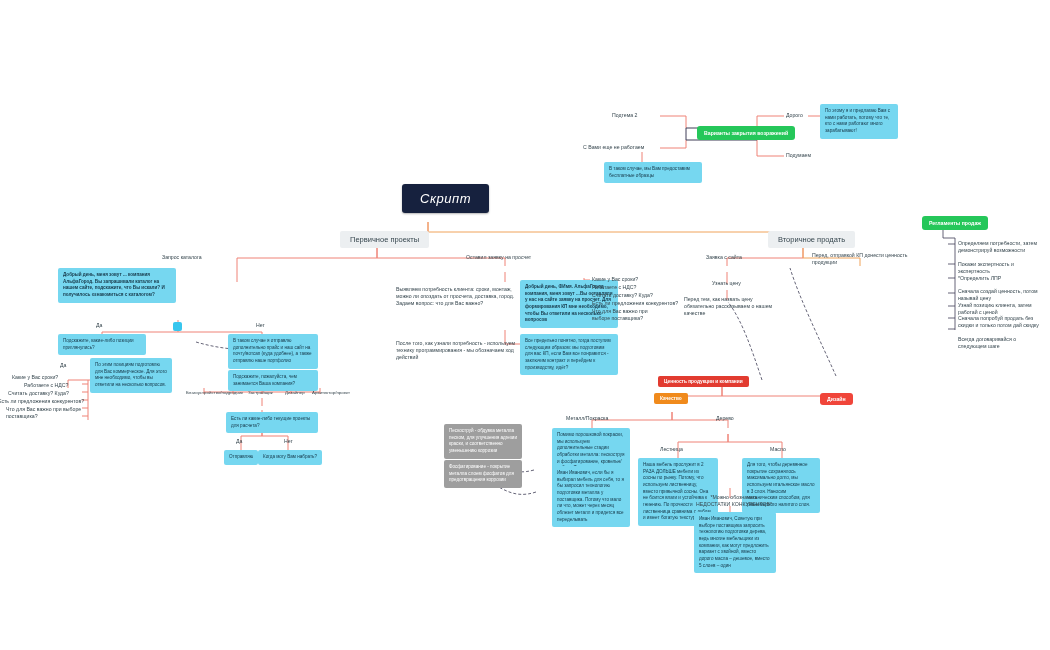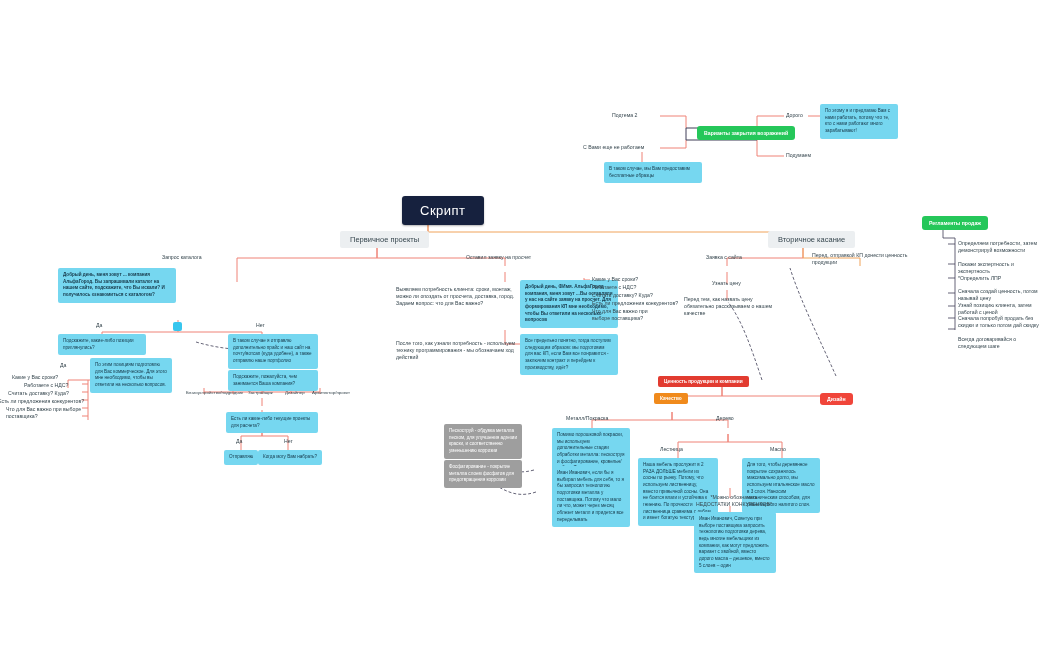--- a/index.html
+++ b/index.html
@@ -167,24 +167,24 @@
 
   <g fill="none" stroke="#3f3d56" stroke-width=".8" stroke-dasharray="3 2">
     <path d="M196 342 C 230 352, 265 352, 298 344"></path>
     <path d="M534 470 C 512 476, 506 466, 489 462"></path>
     <path d="M536 492 C 512 500, 500 486, 482 478"></path>
     <path d="M762 380 C 752 350, 742 320, 728 302"></path>
     <path d="M836 376 C 820 340, 800 300, 790 268"></path>
   </g>
 </svg>
 
-<div class="node root" style="left:402px;top:196px;">Скрипт</div>
+<div class="node root" style="left:402px;top:184px;font-style:italic;">Скрипт</div>
 
 <div class="node pill" style="left:340px;top:231px;">Первичное проекты</div>
-<div class="node pill" style="left:768px;top:231px;">Вторичное касание</div>
+<div class="node pill" style="left:768px;top:231px;">Вторичное продать</div>
 
 <div class="node plain" style="left:612px;top:112px;">Подтема 2</div>
 <div class="node plain" style="left:583px;top:144px;">С Вами еще не работаем</div>
 <div class="node cyan" style="left:604px;top:162px;width:98px;">В таком случае, мы Вам предоставим бесплатные образцы</div>
 <div class="node green" style="left:697px;top:126px;">Варианты закрытия возражений</div>
 <div class="node plain" style="left:786px;top:112px;">Дорого</div>
 <div class="node cyan" style="left:820px;top:104px;width:78px;">По этому я и предлагаю Вам с нами работать, потому что те, кто с нами работают много зарабатывают!</div>
 <div class="node plain" style="left:786px;top:152px;">Подумаем</div>
 
 <div class="node plain" style="left:162px;top:254px;">Запрос каталога</div>

